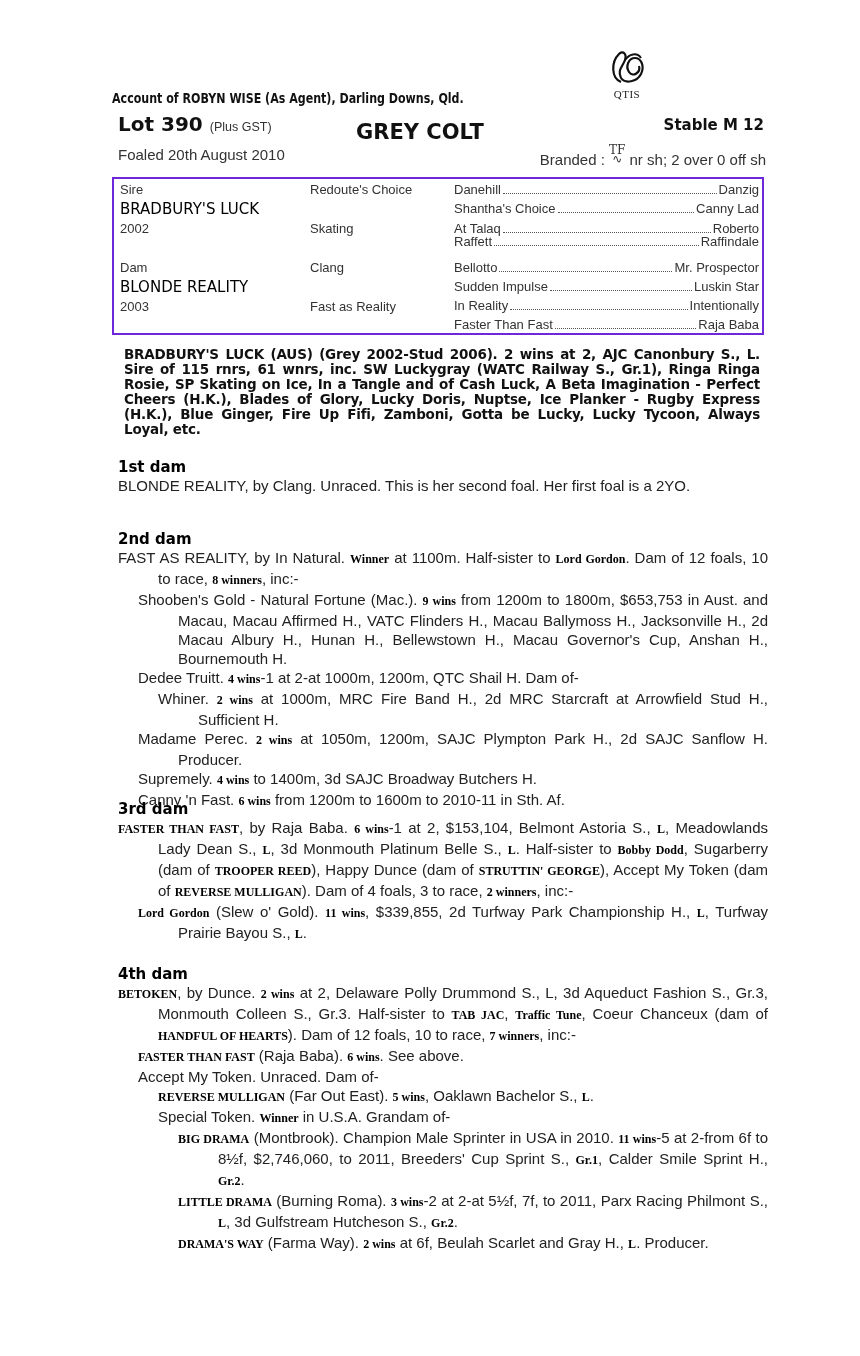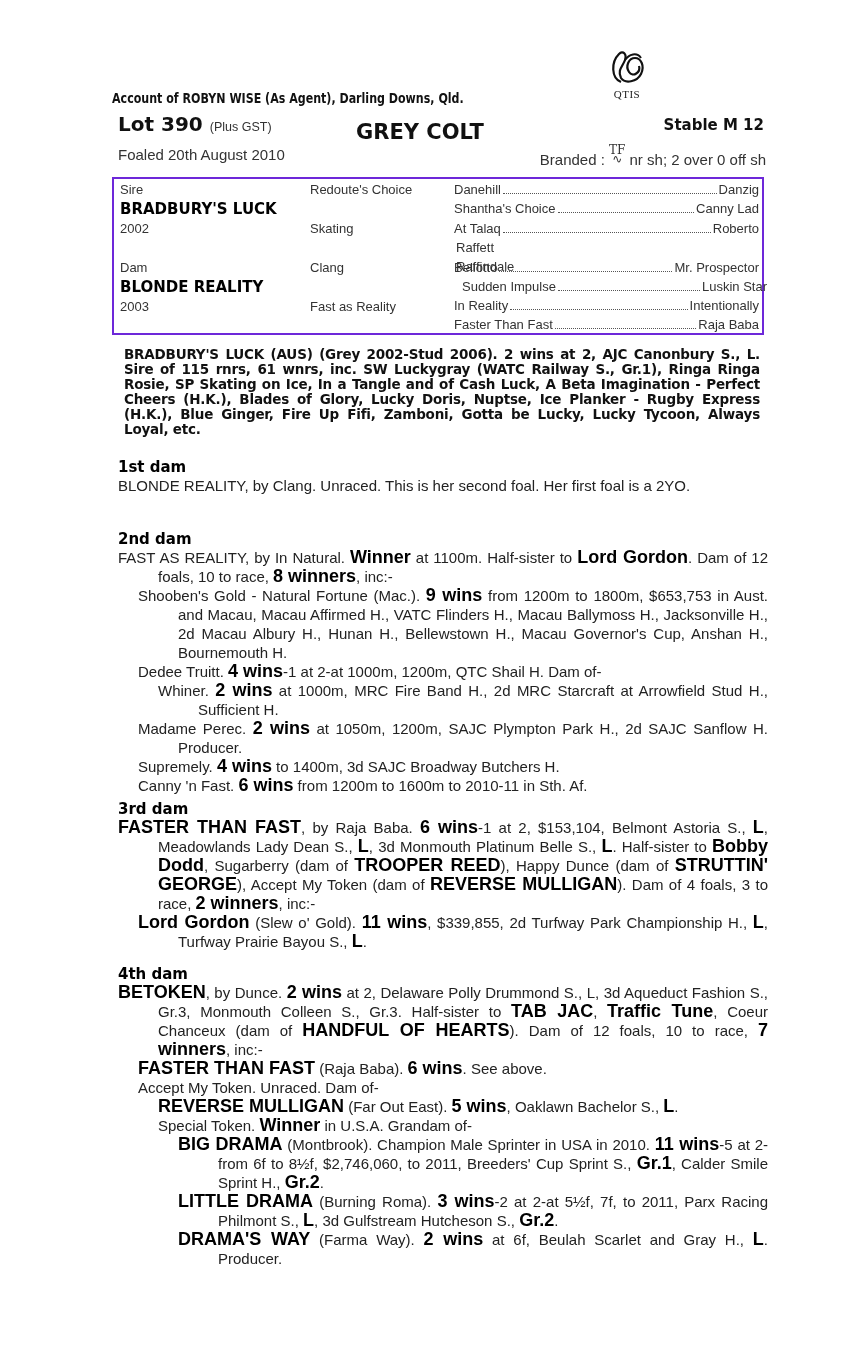--- a/index.html
+++ b/index.html
@@ -16,31 +16,31 @@
   .stable { position: absolute; right: 4px; top: 4px; font-family: "DejaVu Sans", sans-serif; font-weight: bold; font-size: 15px; }
   .foaled-row { position: absolute; left: 0; top: 146px; width: 650px; font-size: 15px; color: #333; }
   .foaled { position: absolute; left: 0; top: 0; }
   .branded { position: absolute; right: 2px; top: 0; white-space: nowrap; }
   .brand-glyph { display: inline-block; font-size: 12px; line-height: 9px; vertical-align: 2px; text-align: center; font-family: "DejaVu Serif", serif; }
   .brand-glyph span { display: block; }
 
   .pedigree { position: absolute; left: -6px; top: 177px; width: 652px; height: 158px; border: 2px solid #6d28d9; box-sizing: border-box; }
   .ped-left { position: absolute; left: 4px; top: 2px; width: 340px; }
   .ped-cell { position: absolute; font-size: 13px; color: #333; white-space: nowrap; }
-  .ped-bold { position: absolute; font-family: "DejaVu Sans", sans-serif; font-weight: bold; font-size: 15px; color: #000; white-space: nowrap; }
+  .ped-bold { position: absolute; font-family: "DejaVu Sans", sans-serif; font-weight: normal; font-size: 15px; color: #000; white-space: nowrap; }
   .ped-right { position: absolute; left: 340px; top: 2px; width: 306px; }
   .anc { position: absolute; left: 0; width: 305px; height: 18px; font-size: 13px; color: #333; display: flex; align-items: baseline; }
   .anc .dots { flex: 1; border-bottom: 1px dotted #555; margin: 0 2px 3px 2px; }
 
   .sire-summary { position: absolute; left: 6px; top: 347px; width: 636px; font-family: "DejaVu Sans", sans-serif; font-weight: bold; font-size: 13.5px; line-height: 15px; text-align: justify; letter-spacing: -0.2px; }
 
   .section { position: absolute; left: 0; width: 650px; font-size: 15px; line-height: 19px; color: #222; }
   .section h3 { margin: 0; font-family: "DejaVu Sans", sans-serif; font-weight: bold; font-size: 15px; line-height: 18px; color: #000; }
   .para { text-align: justify; }
-  .b { font-family: Liberation Sans, sans-serif; font-weight: bold; color: #000; font-size: 18px; }
+  .b { font-family: Liberation Serif, serif; font-weight: bold; color: #000; font-size: 12px; }
   .lvl0 { padding-left: 40px; text-indent: -40px; }
   .lvl1 { padding-left: 60px; text-indent: -40px; }
   .lvl2 { padding-left: 80px; text-indent: -40px; }
   .lvl3 { padding-left: 100px; text-indent: -40px; }
 </style>
 </head>
 <body>
 
 <div class="logo">
   <svg width="40" height="38" viewBox="0 0 40 38">
@@ -98,31 +98,31 @@
       <div class="anc" style="top:20px;">
           <span>Shantha's Choice</span>
           <span class="dots"></span>
           <span>Canny Lad</span>
         </div>
       <div class="anc" style="top:40px;">
           <span>At Talaq</span>
           <span class="dots"></span>
           <span>Roberto</span>
         </div>
-      <div class="anc" style="top:59px;flex-direction:column;">
+      <div class="anc" style="top:53px;">
           <span>Raffett</span>
           <span class="dots"></span>
           <span>Raffindale</span>
         </div>
       <div class="anc" style="top:79px;">
           <span>Bellotto</span>
           <span class="dots"></span>
           <span>Mr. Prospector</span>
         </div>
-      <div class="anc" style="top:98px;margin-left:8px;">
+      <div class="anc" style="top:98px;">
           <span>Sudden Impulse</span>
           <span class="dots"></span>
           <span>Luskin Star</span>
         </div>
       <div class="anc" style="top:117px;">
           <span>In Reality</span>
           <span class="dots"></span>
           <span>Intentionally</span>
         </div>
       <div class="anc" style="top:136px;">

